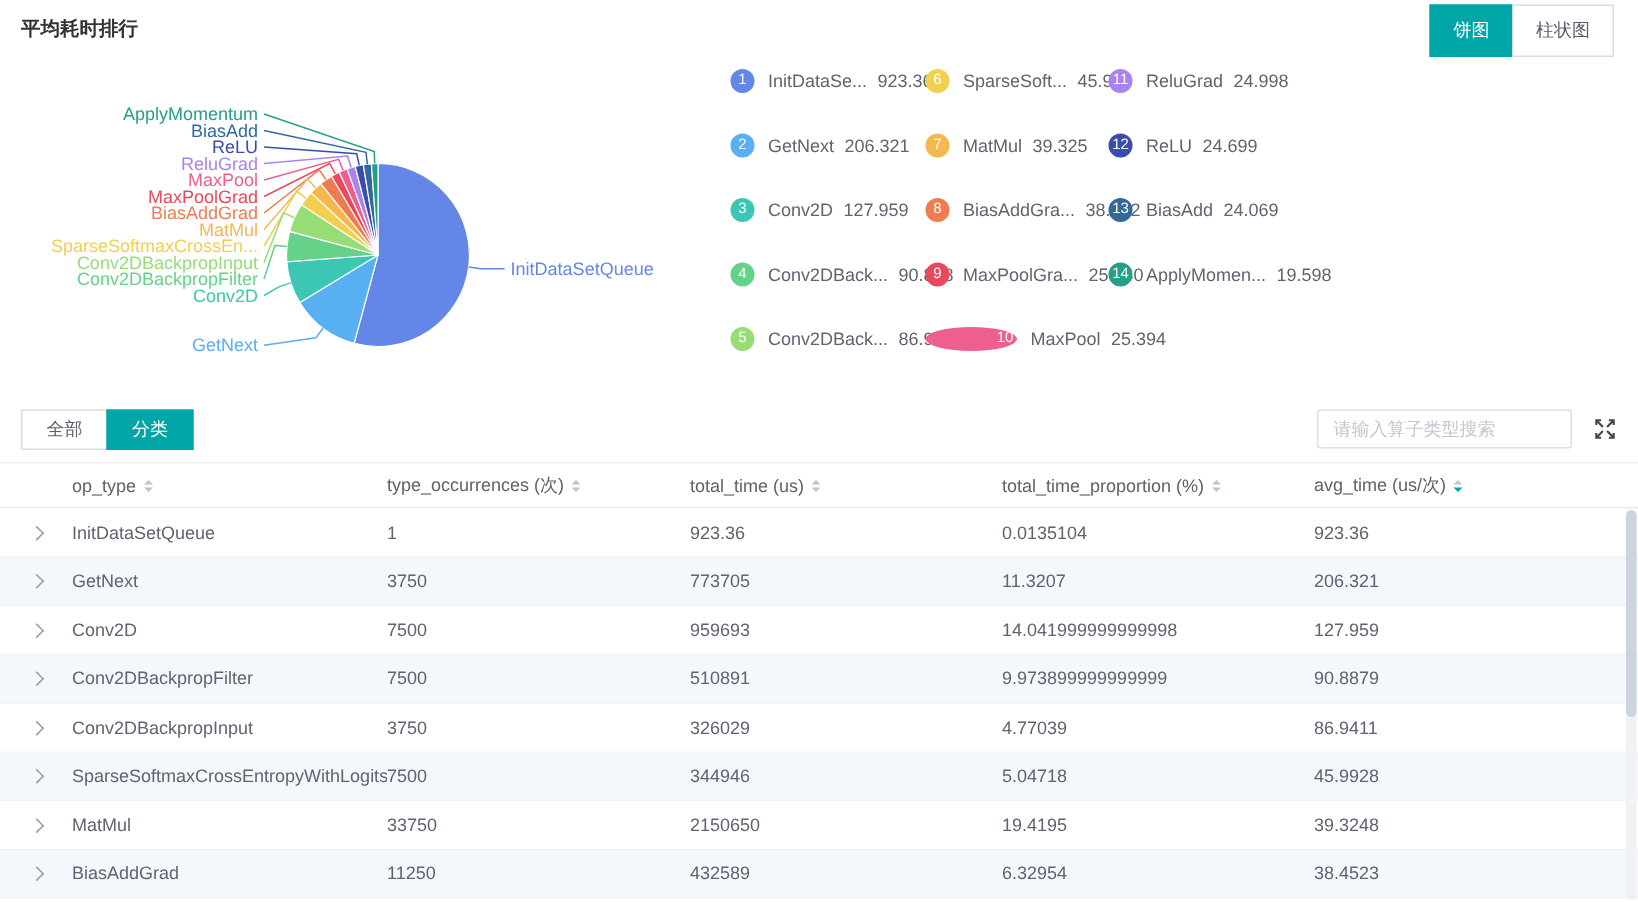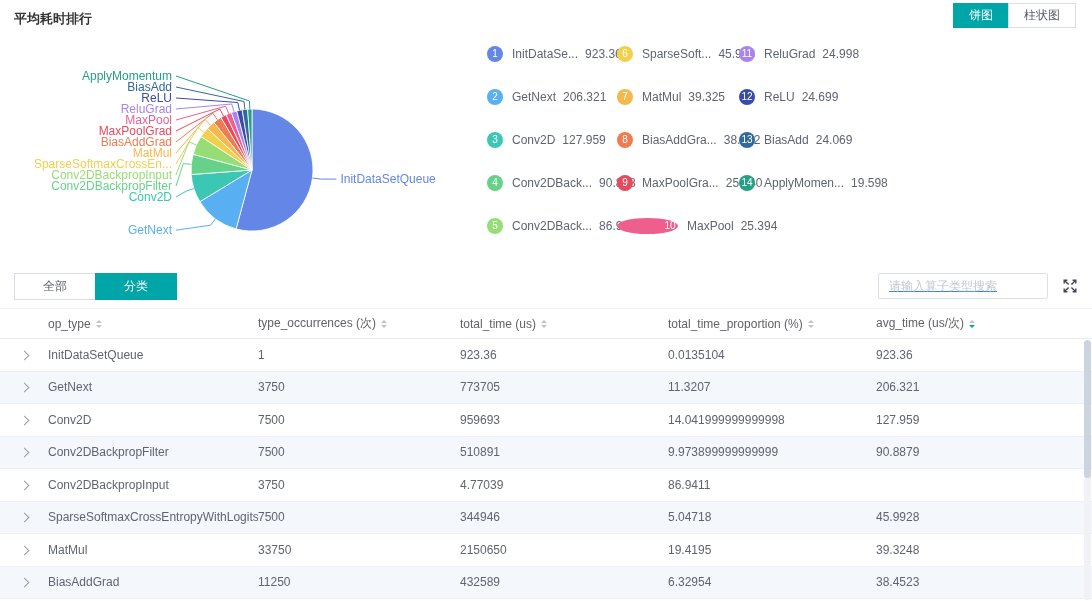--- a/index.html
+++ b/index.html
@@ -5,21 +5,21 @@
   html,body{margin:0;padding:0;}
   body{
     width:1092px;height:601px;overflow:hidden;background:#fff;
     font-family:"Liberation Sans","DejaVu Sans",sans-serif;
     position:relative;
   }
   .page-title{position:absolute;left:14px;top:10px;font-size:13px;font-weight:bold;color:#333;}
   
   .btn-group{position:absolute;top:3px;right:16px;display:flex;}
   .chart-btn{
-    font-size:12px;height:25px;padding:0 15px;border:1px solid #d9dce1;background:#fff;
+    font-size:12px;height:35px;padding:0 15px;border:1px solid #d9dce1;background:#fff;
     color:#575d6c;cursor:pointer;font-family:inherit;
   }
   .chart-btn+.chart-btn{margin-left:-1px;}
   .chart-btn.active{background:var(--accent);border-color:var(--accent);color:#fff;}
   
   .chart-area{position:absolute;left:0;top:28px;width:1092px;height:250px;}
   #pie-svg{position:absolute;left:0;top:0;}
   #pie-svg text{font-family:inherit;}
   
   .legend{
@@ -31,29 +31,29 @@
   .legend-badge{
     width:16px;height:16px;border-radius:50%;color:#fff;font-size:10px;line-height:16px;
     text-align:center;flex:0 0 16px;
   }
   .legend-name{font-size:12px;color:#5f6470;margin-left:9px;white-space:nowrap;}
   .legend-value{font-size:12px;color:#5f6470;margin-left:7px;white-space:nowrap;}
   
   .toolbar{position:absolute;top:272px;left:14px;right:14px;height:28px;display:flex;justify-content:space-between;align-items:center;}
   .tabs{display:flex;}
   .tab{
-    font-size:12px;height:27px;padding:0 28px;border:1px solid #d9dce1;background:#fff;
+    font-size:12px;height:27px;padding:0 16px;border:1px solid #d9dce1;background:#fff;
     color:#575d6c;cursor:pointer;font-family:inherit;
   }
   .tab+.tab{margin-left:-1px;}
   .tab.active{background:var(--accent);border-color:var(--accent);color:#fff;}
   .toolbar-right{display:flex;align-items:center;gap:14px;}
   .search-input{
     width:148px;height:24px;border:1px solid #dcdfe6;border-radius:2px;padding:0 10px;
-    font-size:12px;color:#3b82f6;font-family:inherit;outline:none;text-decoration:underline;
+    font-size:12px;color:#b91c1c;font-family:inherit;outline:none;
   }
   .search-input::placeholder{color:#c3c7cf;}
   .fs-icon{display:inline-flex;cursor:pointer;}
   
   .table-wrap{position:absolute;top:308px;left:0;right:0;bottom:0;}
   .thead,.trow{display:grid;grid-template-columns:48px 210px 202px 208px 208px 1fr;align-items:center;}
   .thead{height:29px;border-top:1px solid #f0f2f5;border-bottom:1px solid #e8ebf0;font-size:12px;color:#606266;}
   .th{display:flex;align-items:center;gap:5px;cursor:pointer;white-space:nowrap;}
   .caret-wrapper{display:inline-flex;flex-direction:column;justify-content:center;}
   .caret{width:0;height:0;border:3.5px solid transparent;}
@@ -289,20 +289,21 @@
         <div class="td">Conv2DBackpropFilter</div>
         <div class="td">7500</div>
         <div class="td">510891</div>
         <div class="td">9.973899999999999</div>
         <div class="td">90.8879</div>
       </div>
       <div class="trow">
         <div class="td expand-cell"><i class="expand-chevron"></i></div>
         <div class="td">Conv2DBackpropInput</div>
         <div class="td">3750</div>
+        <div class="td">326029</div>
         <div class="td">4.77039</div>
         <div class="td">86.9411</div>
       </div>
       <div class="trow">
         <div class="td expand-cell"><i class="expand-chevron"></i></div>
         <div class="td">SparseSoftmaxCrossEntropyWithLogits</div>
         <div class="td">7500</div>
         <div class="td">344946</div>
         <div class="td">5.04718</div>
         <div class="td">45.9928</div>

